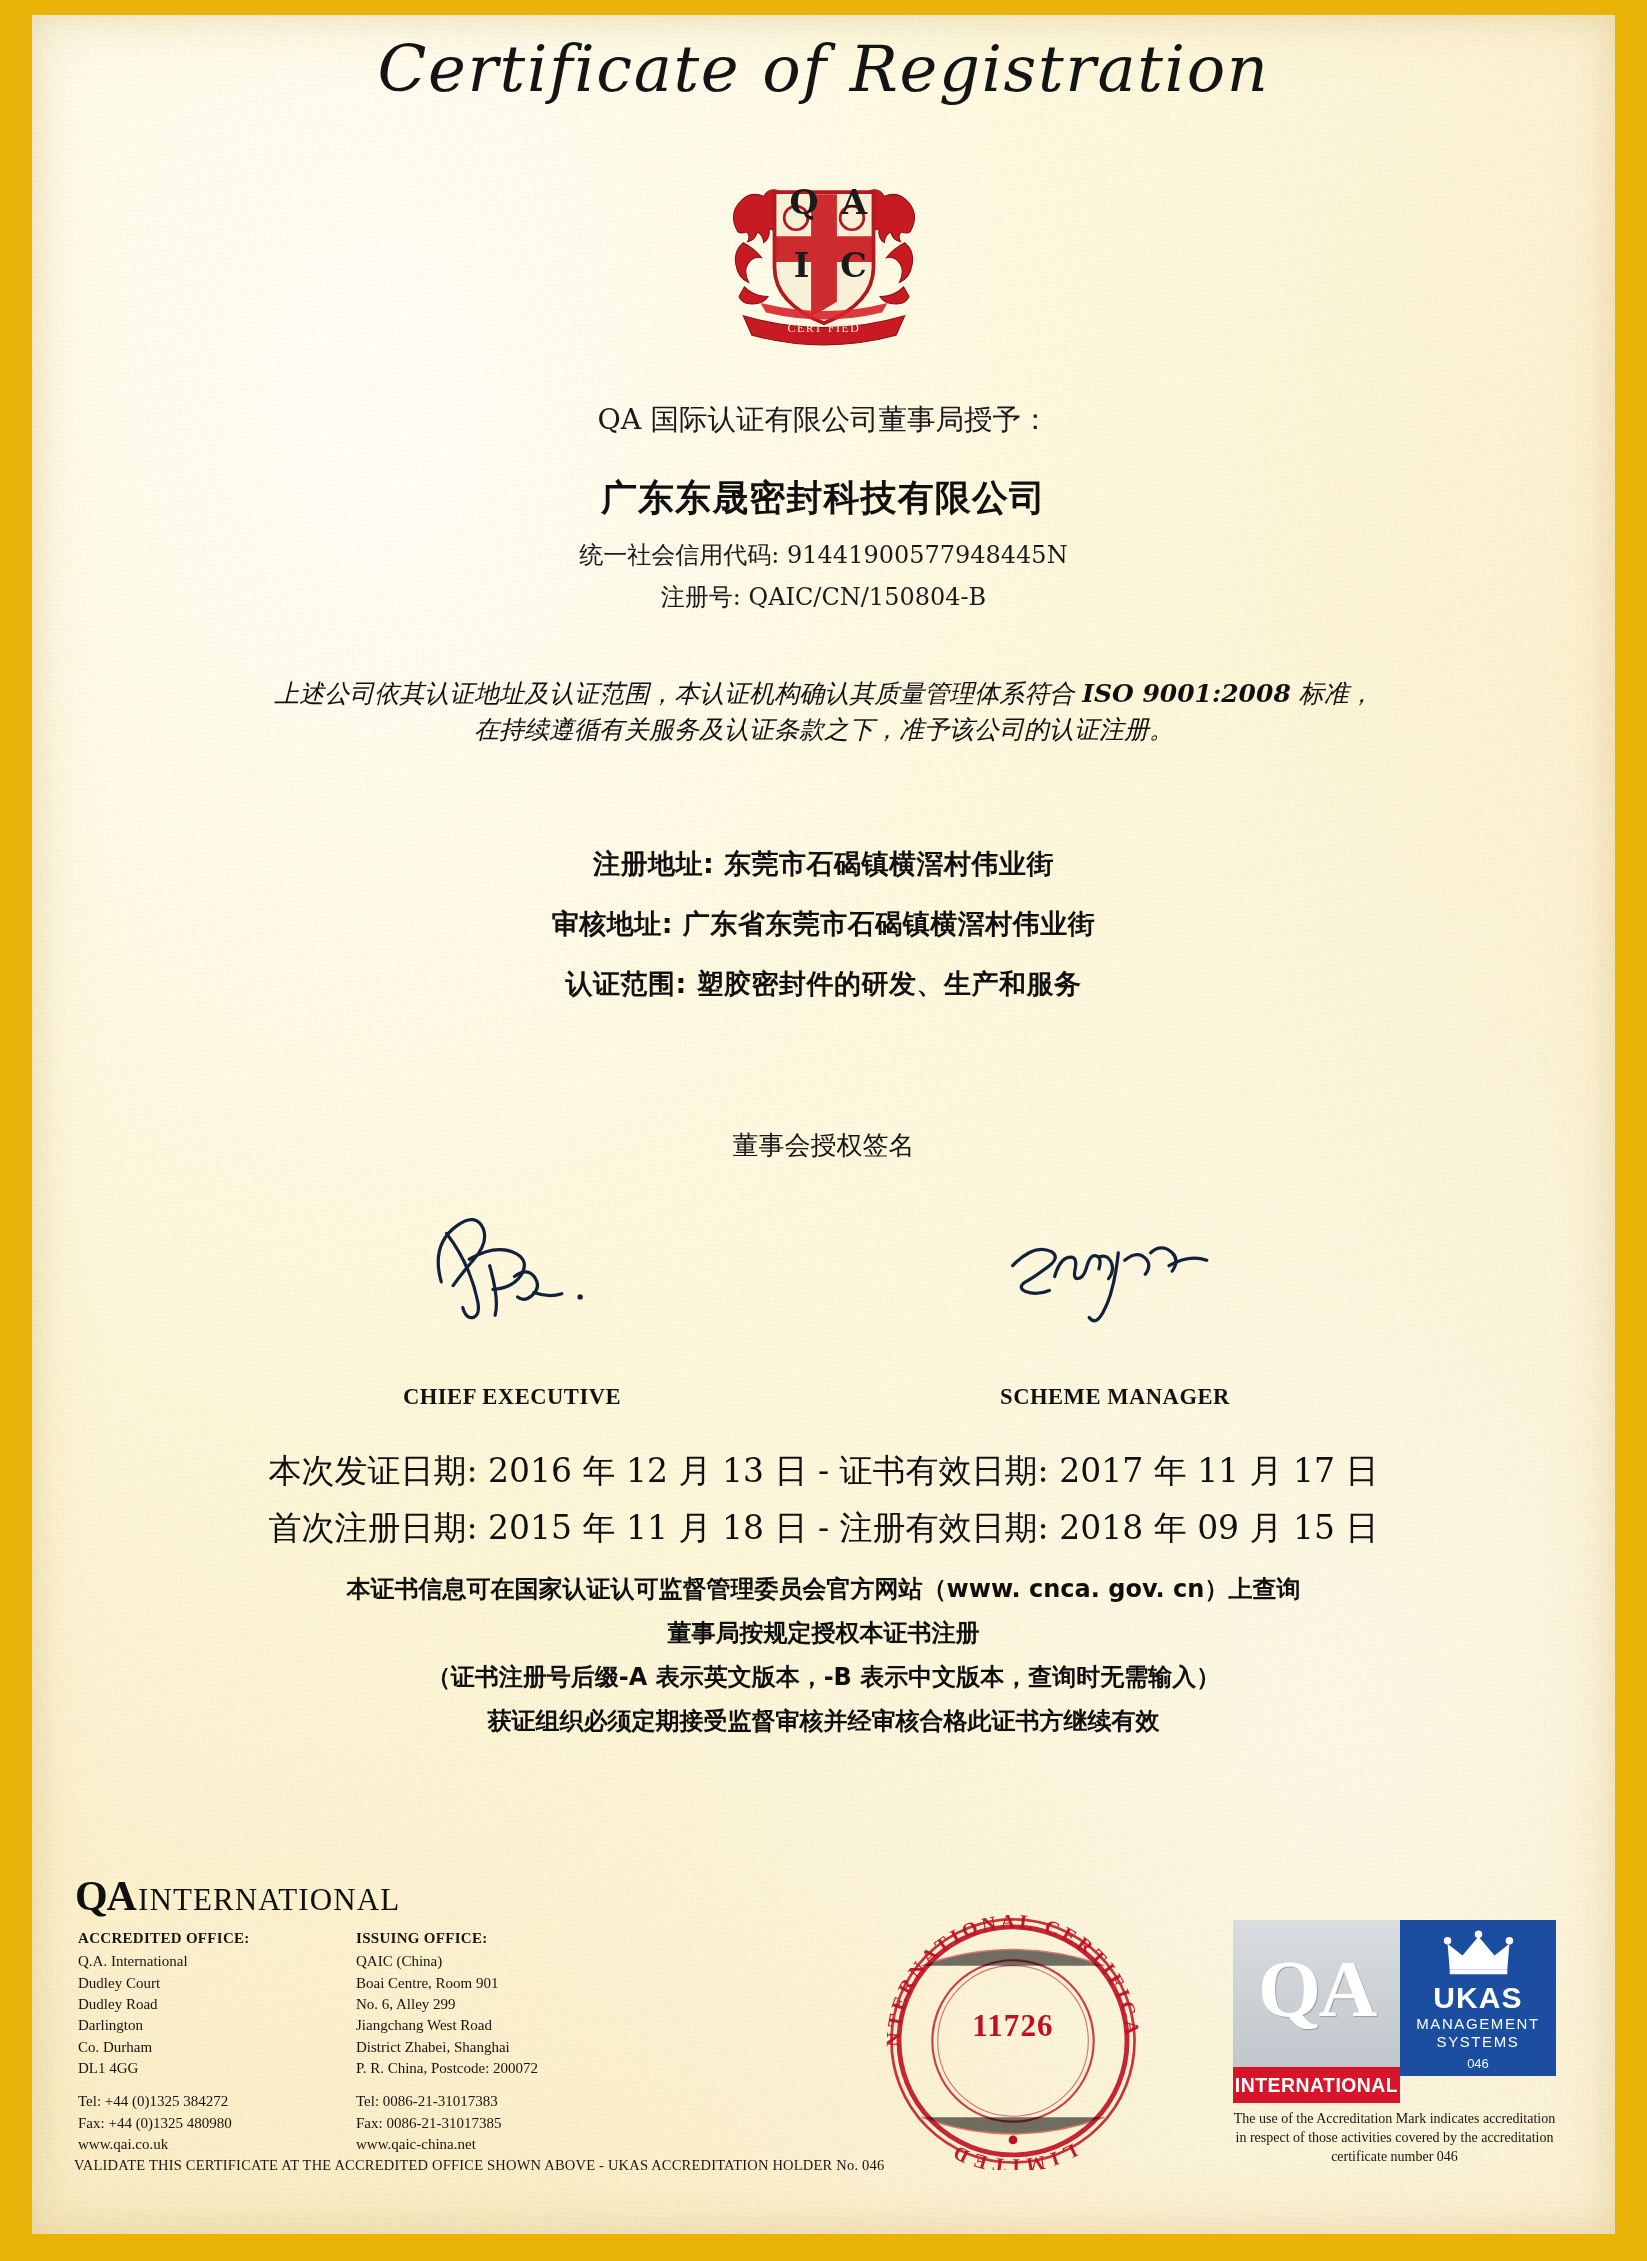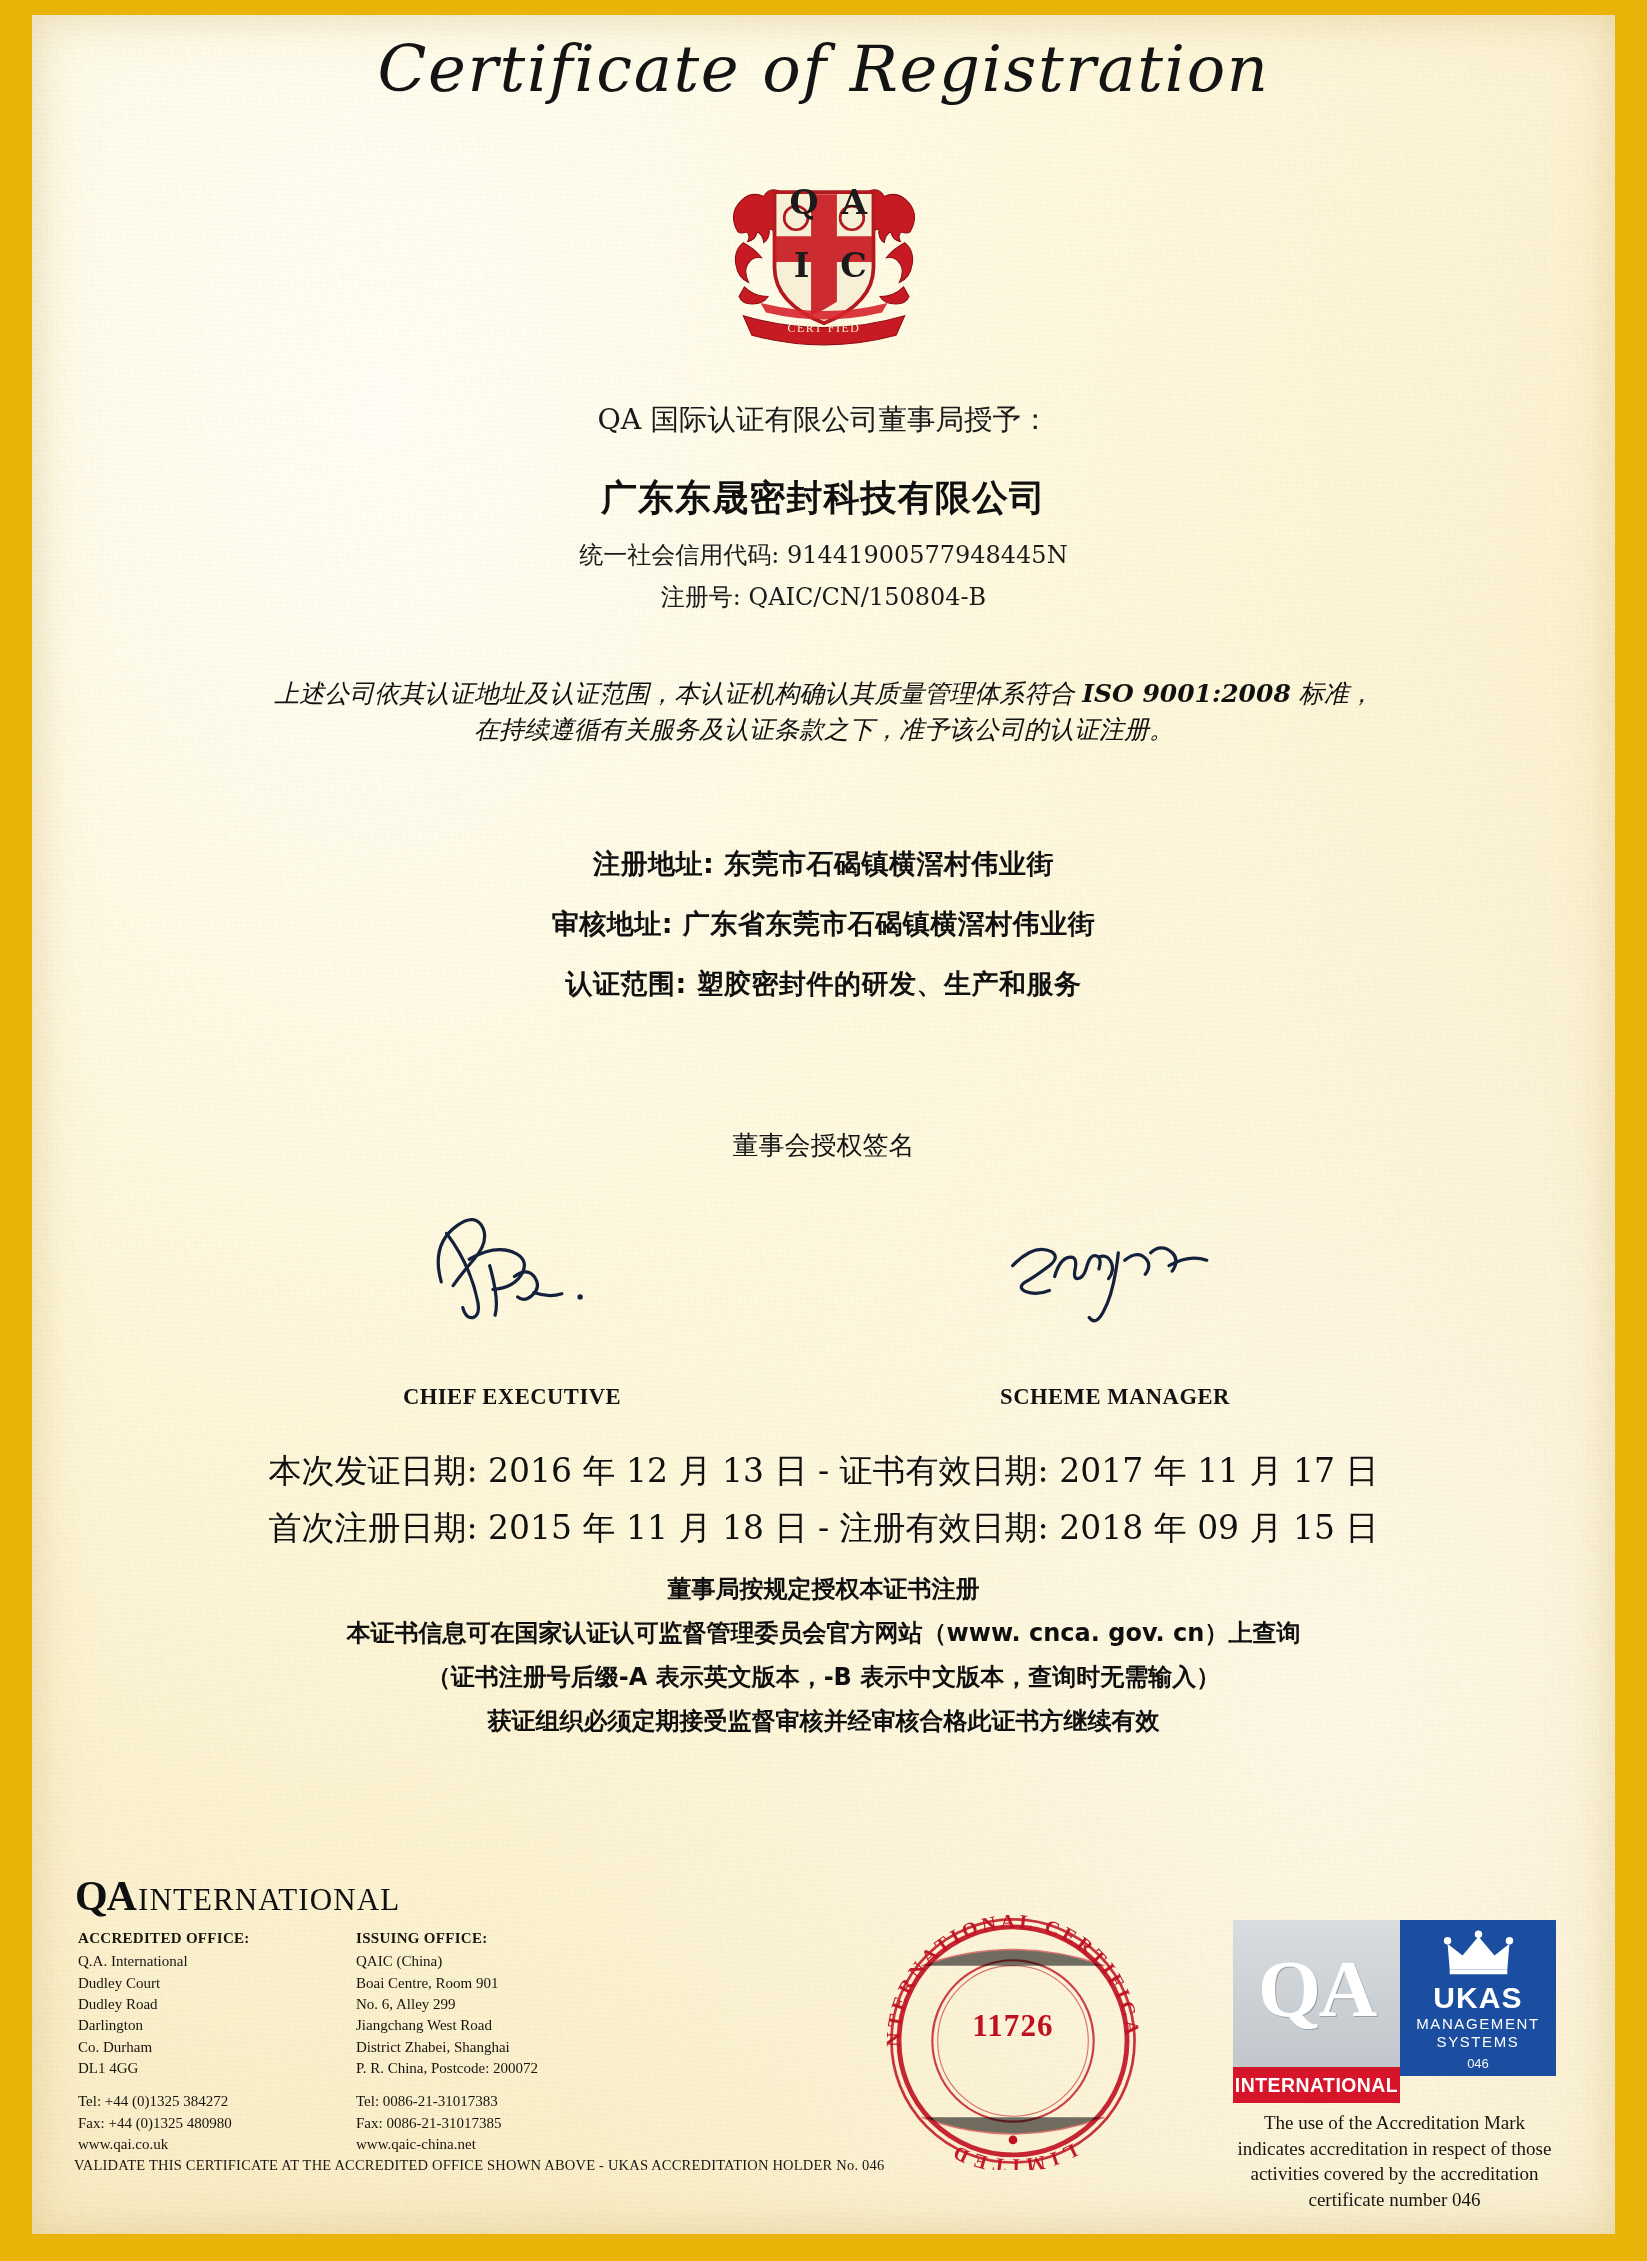--- a/index.html
+++ b/index.html
@@ -366,21 +366,21 @@
     width: 156px;
     font-size: 13px;
     font-family: "Liberation Sans", sans-serif;
     opacity: 0.95;
   }
   .ukas-note {
     position: absolute;
     left: 0;
     top: 190px;
     width: 323px;
-    font-size: 19px;
+    font-size: 14px;
     line-height: 1.35;
     color: #17140f;
     font-family: "Liberation Serif", serif;
     text-align: center;
   }
 </style>
 </head>
 <body>
 
 <div class="page">
@@ -483,22 +483,22 @@
   </div>
   <div class="sig-label-left">CHIEF EXECUTIVE</div>
   <div class="sig-label-right">SCHEME MANAGER</div>
 
   <div class="dates">
     <div class="date-line">本次发证日期: 2016 年 12 月 13 日 -  证书有效日期: 2017 年 11 月 17 日</div>
     <div class="date-line">首次注册日期: 2015 年 11 月 18 日 -  注册有效日期: 2018 年 09 月 15 日</div>
   </div>
 
   <div class="notes">
+    <div class="note-line">本证书信息可在国家认证认可监督管理委员会官方网站（www. cnca. gov. cn）上查询</div>
     <div class="note-line">董事局按规定授权本证书注册</div>
-    <div class="note-line">本证书信息可在国家认证认可监督管理委员会官方网站（www. cnca. gov. cn）上查询</div>
     <div class="note-line">（证书注册号后缀-A 表示英文版本，-B 表示中文版本，查询时无需输入）</div>
     <div class="note-line">获证组织必须定期接受监督审核并经审核合格此证书方继续有效</div>
   </div>
 
   <div class="qa-logo">
     <span class="qa">QA</span>
     <span class="intl">INTERNATIONAL</span>
   </div>
 
   <div class="office-col" id="accredited-office">

